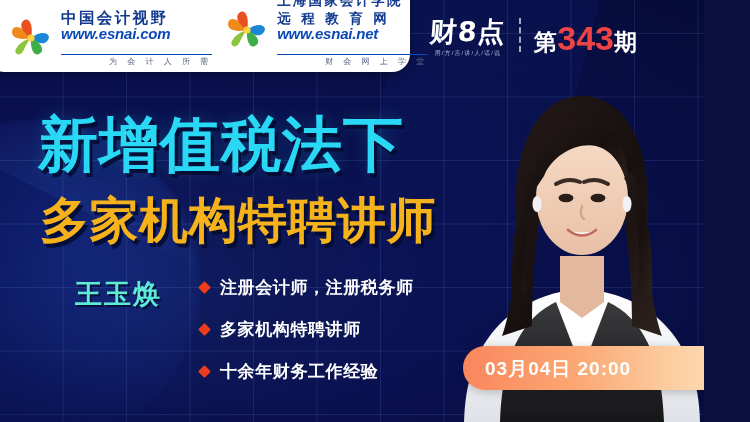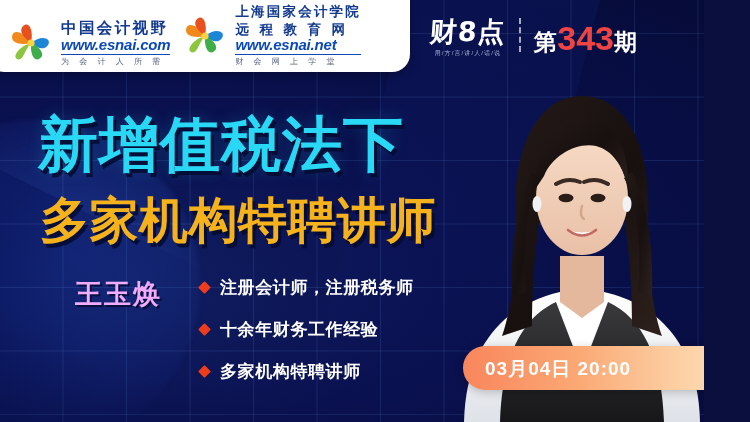--- a/index.html
+++ b/index.html
@@ -75,25 +75,25 @@
     letter-spacing:2.4px;white-space:nowrap;
   }
   .logo-cn.small{font-size:13.5px;letter-spacing:2.2px;}
   .logo-cn2{
     font-size:13.5px;font-weight:700;color:#123a8f;
     letter-spacing:3.4px;white-space:nowrap;margin-top:4px;
   }
   .logo-url{
     font-size:15px;font-weight:800;color:#0b49b8;font-style:italic;
     letter-spacing:-.2px;white-space:nowrap;margin-top:1px;
-    border-bottom:1.5px solid #0b49b8;padding-bottom:2px;
+    border-bottom:1.5px solid #0b49b8;padding-bottom:13px;
   }
   .logo-slogan{
     font-size:8px;color:#5a6686;letter-spacing:4px;
-    white-space:nowrap;margin-top:3px;
+    white-space:nowrap;margin-top:3px;margin-left:48px;
   }
 
   
   .brand{
     position:absolute;left:430px;top:18px;
     display:flex;align-items:center;gap:0;
   }
   .brand-mark{display:flex;flex-direction:column;align-items:center;}
   .brand-logo{
     font-size:27px;font-weight:800;color:#ffffff;
@@ -140,21 +140,21 @@
     font-size:49px;font-weight:900;color:#f5b21a;
     letter-spacing:.5px;line-height:1;
     white-space:nowrap;
     font-family:"DejaVu Sans","Liberation Sans",sans-serif;
     text-shadow:3px 4px 0 rgba(4,10,48,.85);
   }
 
   
   .speaker-name{
     position:absolute;left:75px;top:281px;
-    font-size:27px;font-weight:800;color:#f0abfc;
+    font-size:27px;font-weight:800;color:#5eead4;
     letter-spacing:2px;line-height:1;white-space:nowrap;
     text-shadow:2px 2px 0 rgba(4,10,48,.8);
   }
   .creds{
     position:absolute;left:200px;top:279px;
     display:flex;flex-direction:column;gap:25px;
   }
   .cred{
     display:flex;align-items:center;gap:11px;
     white-space:nowrap;
@@ -311,25 +311,25 @@
 
   <div class="speaker-name">王玉焕</div>
 
   <div class="creds">
     <div class="cred">
       <span class="diamond"></span>
       <span class="cred-txt">注册会计师，注册税务师</span>
     </div>
     <div class="cred">
       <span class="diamond"></span>
-      <span class="cred-txt">十余年财务工作经验</span>
+      <span class="cred-txt">多家机构特聘讲师</span>
     </div>
     <div class="cred">
       <span class="diamond"></span>
-      <span class="cred-txt">多家机构特聘讲师</span>
+      <span class="cred-txt">十余年财务工作经验</span>
     </div>
   </div>
 
   <div class="date-badge">
     <span class="date-txt">03月04日  20:00</span>
   </div>
 
 </div>
 
 </body></html>

